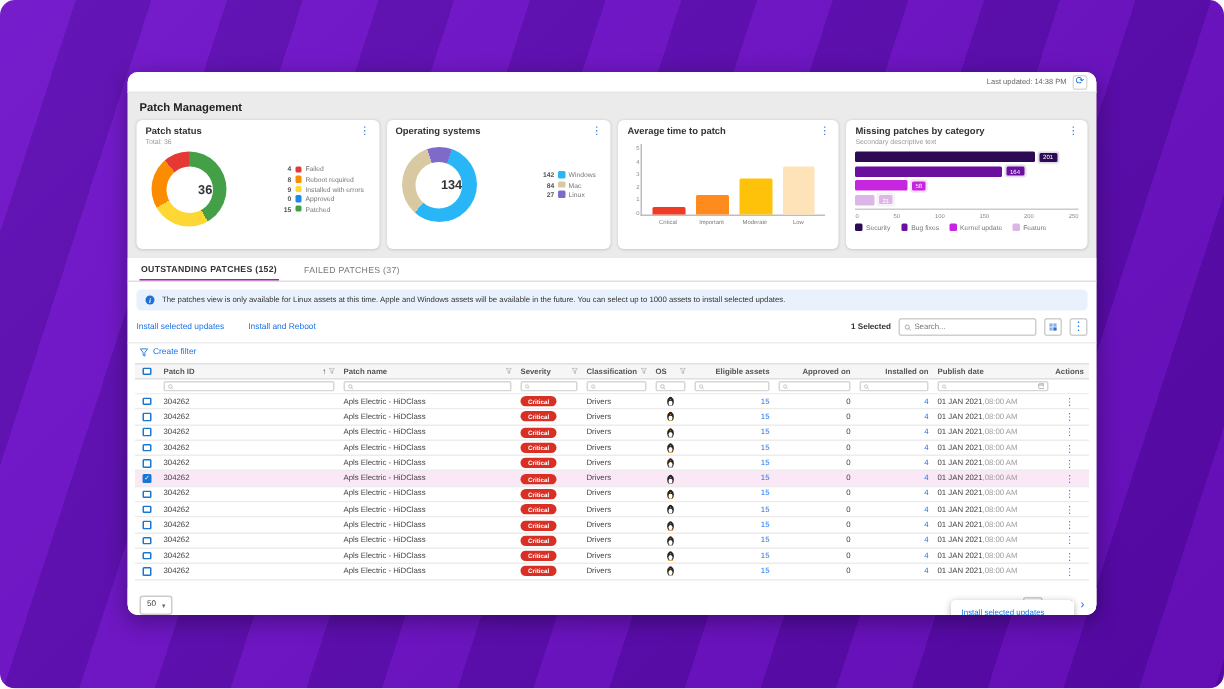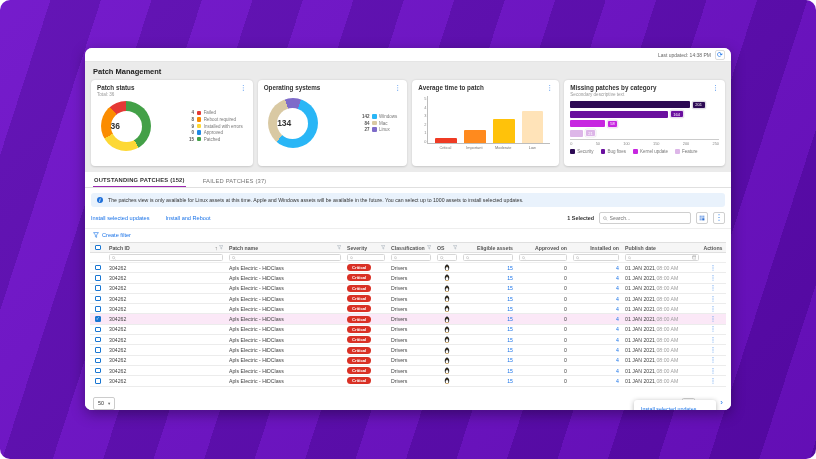--- a/index.html
+++ b/index.html
@@ -21,21 +21,21 @@
   
   .cards { display:flex; gap:5px; padding:0 6px; }
   .card { background:#fff; border-radius:4px; box-shadow:0 0.5px 2px rgba(0,0,0,.15); padding:4px 6px; height:86px; position:relative; }
   .c1{flex:163 0 0;} .c2{flex:150 0 0;} .c3{flex:147 0 0;} .c4{flex:162 0 0;}
   .chead { display:flex; justify-content:space-between; align-items:flex-start; }
   .ctitle { font-size:6.3px; font-weight:bold; color:#333; }
   .csub { font-size:4.6px; color:#999; margin-top:1px; }
   .kebab { color:#1a73e8; font-size:7px; line-height:1; cursor:pointer; }
   .donut-wrap { display:flex; align-items:center; margin-top:4px; }
   .donut { width:50px; height:50px; border-radius:50%; position:relative; margin-left:4px; flex:none; }
-  .hole { position:absolute; inset:9.5px; background:#fff; border-radius:50%; display:flex; align-items:center; justify-content:flex-start; font-size:8.5px; font-weight:bold; color:#333; }
+  .hole { position:absolute; inset:9.5px; background:#fff; border-radius:50%; display:flex; align-items:center; justify-content:flex-end; font-size:8.5px; font-weight:bold; color:#333; }
   .legend { margin-left:auto; margin-right:4px; }
   .litem { display:flex; align-items:center; gap:2.5px; margin:1.6px 0; }
   .lval { font-size:4.5px; color:#555; font-weight:bold; min-width:9px; text-align:right; }
   .sq { width:4.5px; height:4.5px; border-radius:1px; flex:none; }
   .llab { font-size:4.5px; color:#777; }
   
   .vwrap { display:flex; margin-top:5px; padding:0 3px; }
   .ylabs { display:flex; flex-direction:column; justify-content:space-between; height:48px; font-size:3.9px; color:#888; text-align:right; width:6px; padding-right:1px; }
   .vplotcol { flex:1; }
   .vplot { height:48px; border-left:0.5px solid #bdbdbd; border-bottom:0.5px solid #bdbdbd; display:flex; align-items:flex-end; gap:7px; padding:0 7px; }

